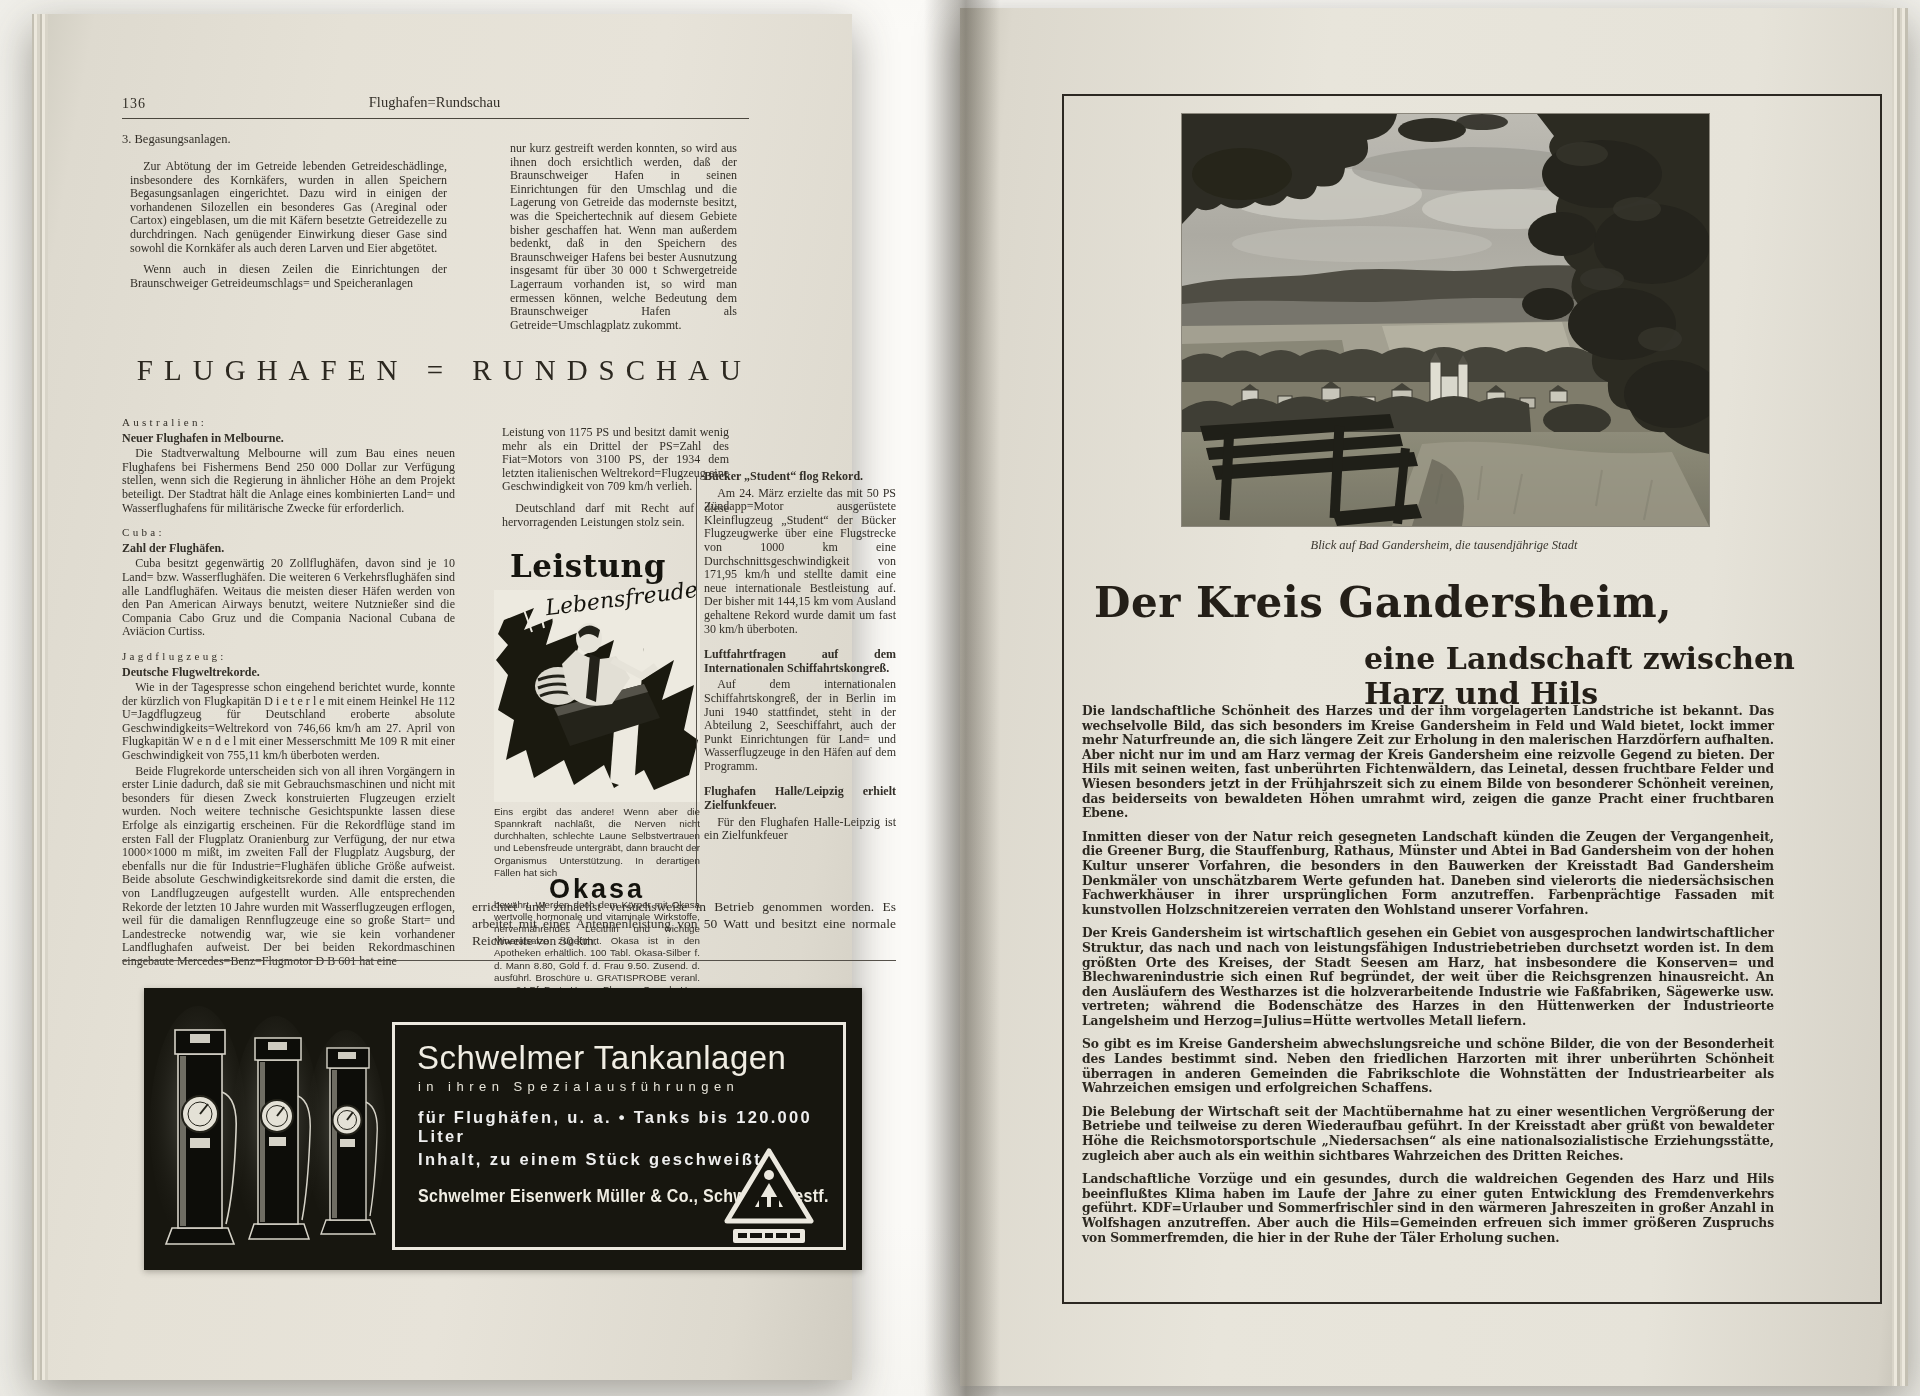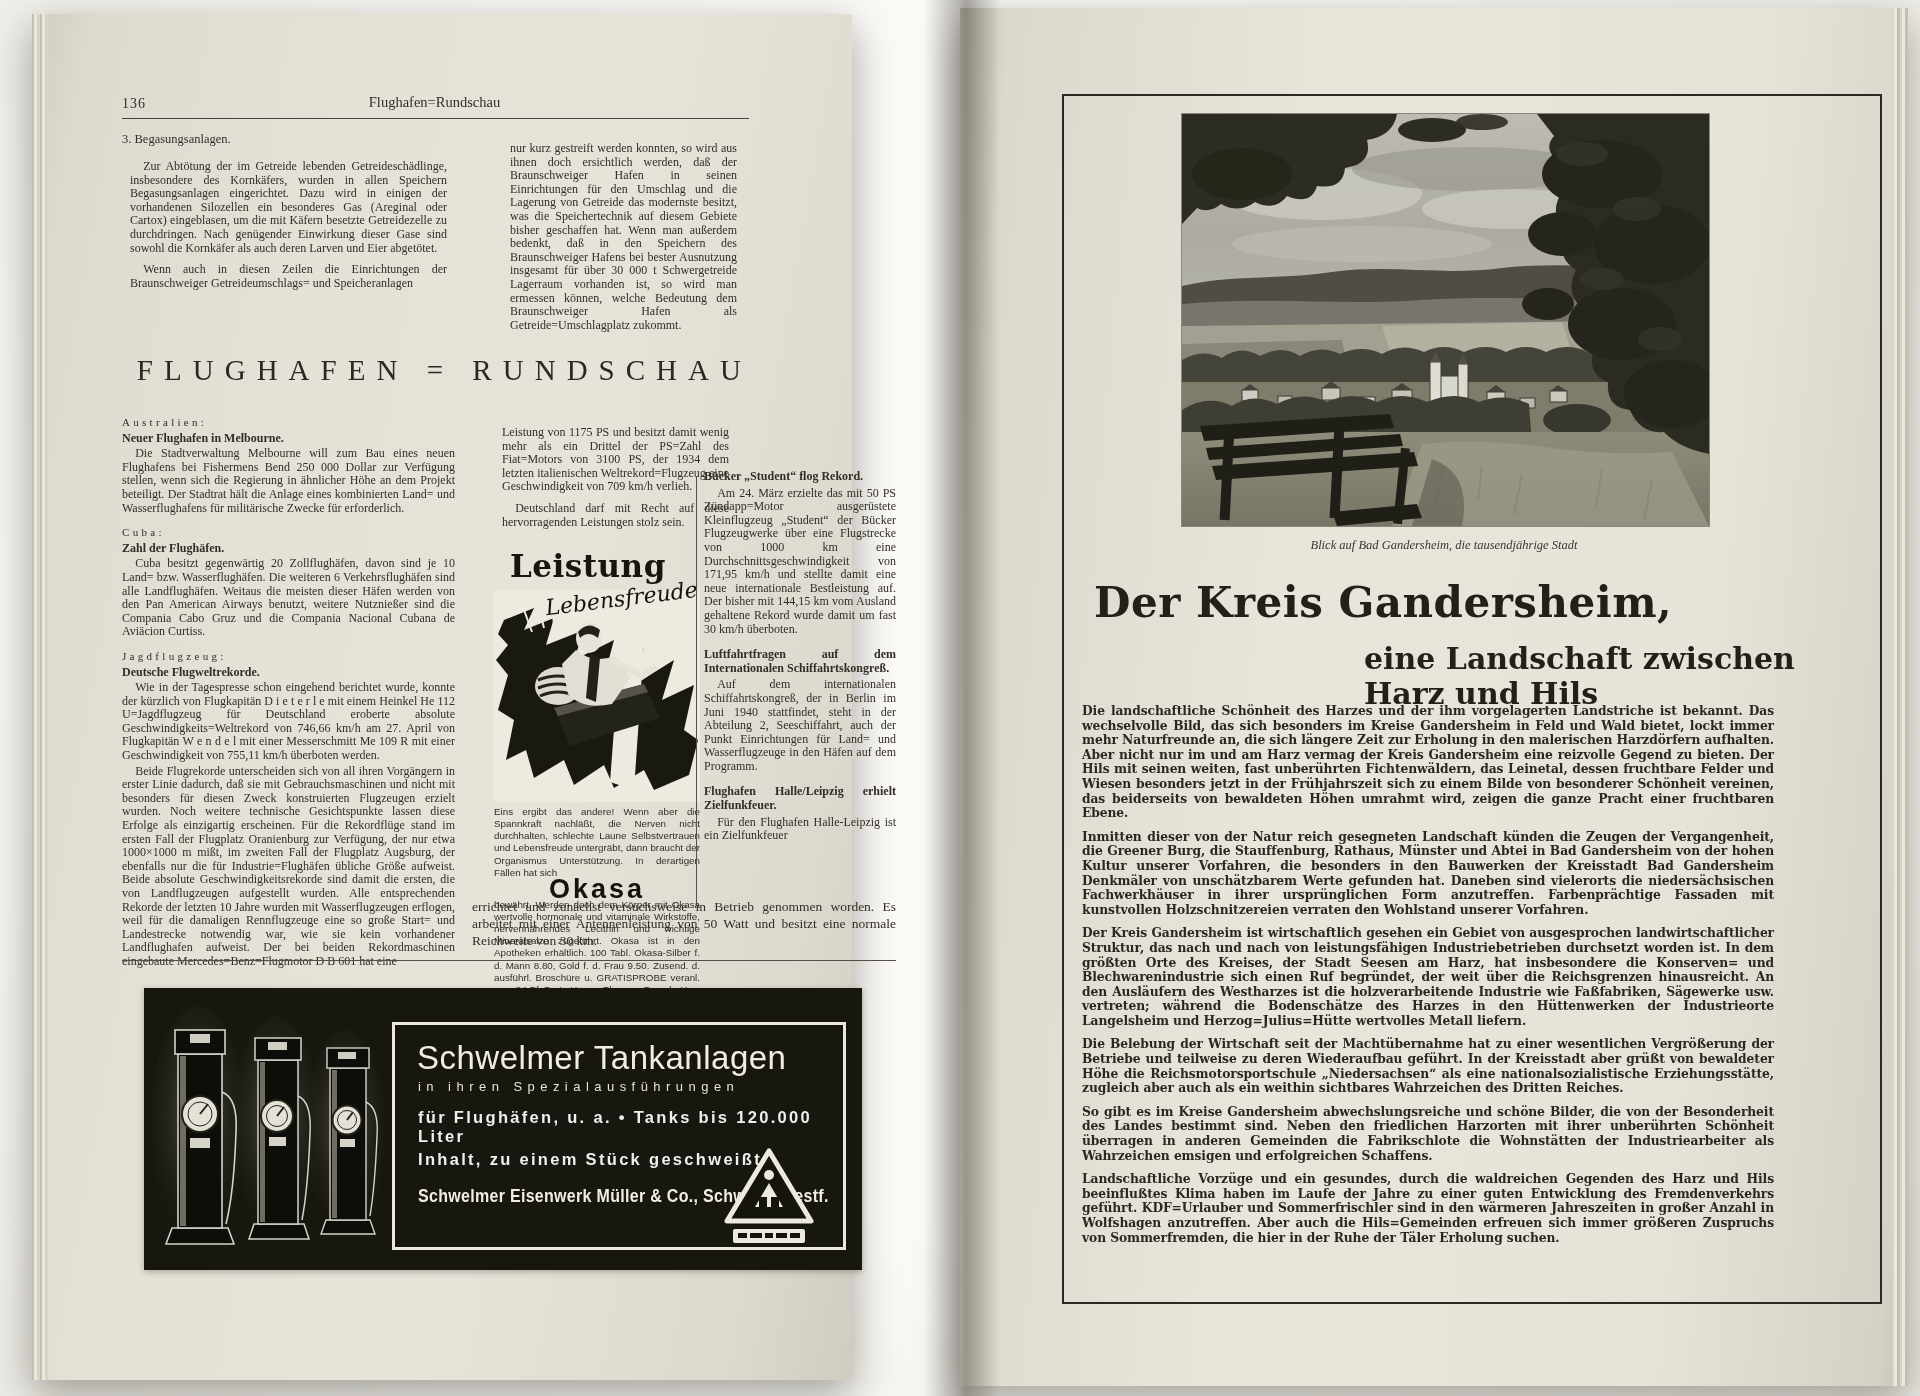--- a/index.html
+++ b/index.html
@@ -348,21 +348,21 @@
       </div>
 
       <div class="caption">Blick auf Bad Gandersheim, die tausendjährige Stadt</div>
       <div class="gh1">Der Kreis Gandersheim,</div>
       <div class="gh2">eine Landschaft zwischen Harz und Hils</div>
 
       <div class="fraktur">
         <p>Die landschaftliche Schönheit des Harzes und der ihm vorgelagerten Landstriche ist bekannt. Das wechselvolle Bild, das sich besonders im Kreise Gandersheim in Feld und Wald bietet, lockt immer mehr Naturfreunde an, die sich längere Zeit zur Erholung in den malerischen Harzdörfern aufhalten. Aber nicht nur im und am Harz vermag der Kreis Gandersheim eine reizvolle Gegend zu bieten. Der Hils mit seinen weiten, fast unberührten Fichtenwäldern, das Leinetal, dessen fruchtbare Felder und Wiesen besonders jetzt in der Frühjahrszeit sich zu einem Bilde von besonderer Schönheit vereinen, das beiderseits von bewaldeten Höhen umrahmt wird, zeigen die ganze Pracht einer fruchtbaren Ebene.</p>
         <p>Inmitten dieser von der Natur reich gesegneten Landschaft künden die Zeugen der Vergangenheit, die Greener Burg, die Stauffenburg, Rathaus, Münster und Abtei in Bad Gandersheim von der hohen Kultur unserer Vorfahren, die besonders in den Bauwerken der Kreisstadt Bad Gandersheim Denkmäler von unschätzbarem Werte gefunden hat. Daneben sind vielerorts die niedersächsischen Fachwerkhäuser in ihrer ursprünglichen Form anzutreffen. Farbenprächtige Fassaden mit kunstvollen Holzschnitzereien verraten den Wohlstand unserer Vorfahren.</p>
         <p>Der Kreis Gandersheim ist wirtschaftlich gesehen ein Gebiet von ausgesprochen landwirtschaftlicher Struktur, das nach und nach von leistungsfähigen Industriebetrieben durchsetzt worden ist. In dem größten Orte des Kreises, der Stadt Seesen am Harz, hat insbesondere die Konserven= und Blechwarenindustrie sich einen Ruf begründet, der weit über die Reichsgrenzen hinausreicht. An den Ausläufern des Westharzes ist die holzverarbeitende Industrie wie Faßfabriken, Sägewerke usw. vertreten; während die Bodenschätze des Harzes in den Hüttenwerken der Industrieorte Langelsheim und Herzog=Julius=Hütte wertvolles Metall liefern.</p>
+        <p>So gibt es im Kreise Gandersheim abwechslungsreiche und schöne Bilder, die von der Besonderheit des Landes bestimmt sind. Neben den friedlichen Harzorten mit ihrer unberührten Schönheit überragen in anderen Gemeinden die Fabrikschlote die Wohnstätten der Industriearbeiter als Wahrzeichen emsigen und erfolgreichen Schaffens.</p>
         <p>Die Belebung der Wirtschaft seit der Machtübernahme hat zu einer wesentlichen Vergrößerung der Betriebe und teilweise zu deren Wiederaufbau geführt. In der Kreisstadt aber grüßt von bewaldeter Höhe die Reichsmotorsportschule „Niedersachsen“ als eine nationalsozialistische Erziehungsstätte, zugleich aber auch als ein weithin sichtbares Wahrzeichen des Dritten Reiches.</p>
-        <p>So gibt es im Kreise Gandersheim abwechslungsreiche und schöne Bilder, die von der Besonderheit des Landes bestimmt sind. Neben den friedlichen Harzorten mit ihrer unberührten Schönheit überragen in anderen Gemeinden die Fabrikschlote die Wohnstätten der Industriearbeiter als Wahrzeichen emsigen und erfolgreichen Schaffens.</p>
         <p>Landschaftliche Vorzüge und ein gesundes, durch die waldreichen Gegenden des Harz und Hils beeinflußtes Klima haben im Laufe der Jahre zu einer guten Entwicklung des Fremdenverkehrs geführt. KDF=Urlauber und Sommerfrischler sind in den wärmeren Jahreszeiten in großer Anzahl in Wolfshagen anzutreffen. Aber auch die Hils=Gemeinden erfreuen sich immer größeren Zuspruchs von Sommerfremden, die hier in der Ruhe der Täler Erholung suchen.</p>
       </div>
     </div>
   </div>
 
   <div class="gutter"></div>
 </div>
 
 </body></html>

